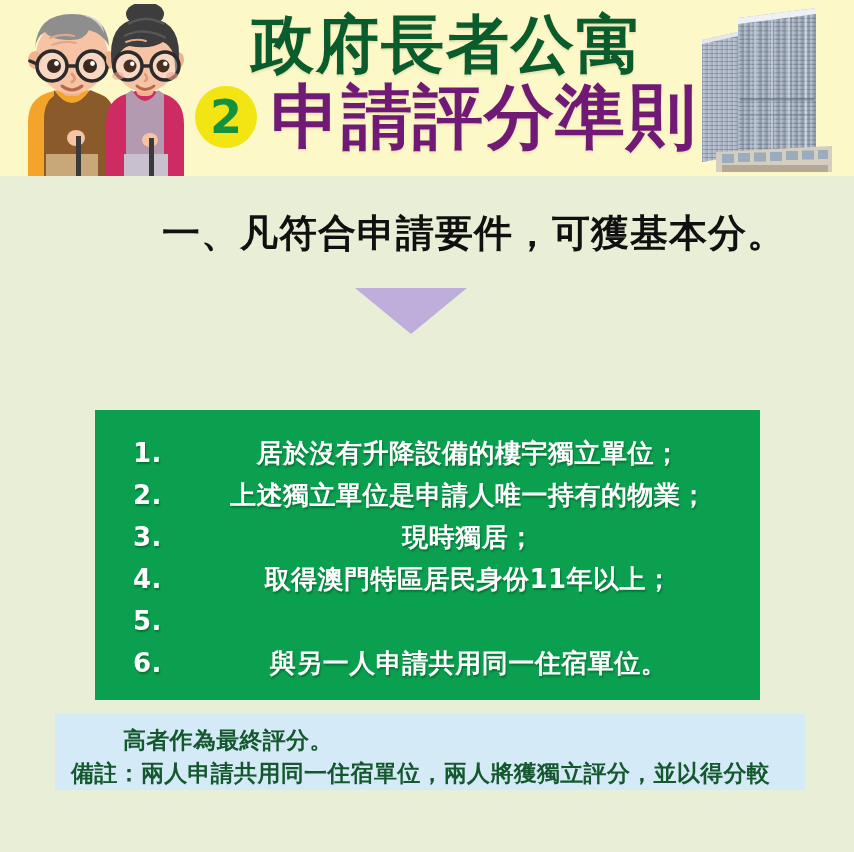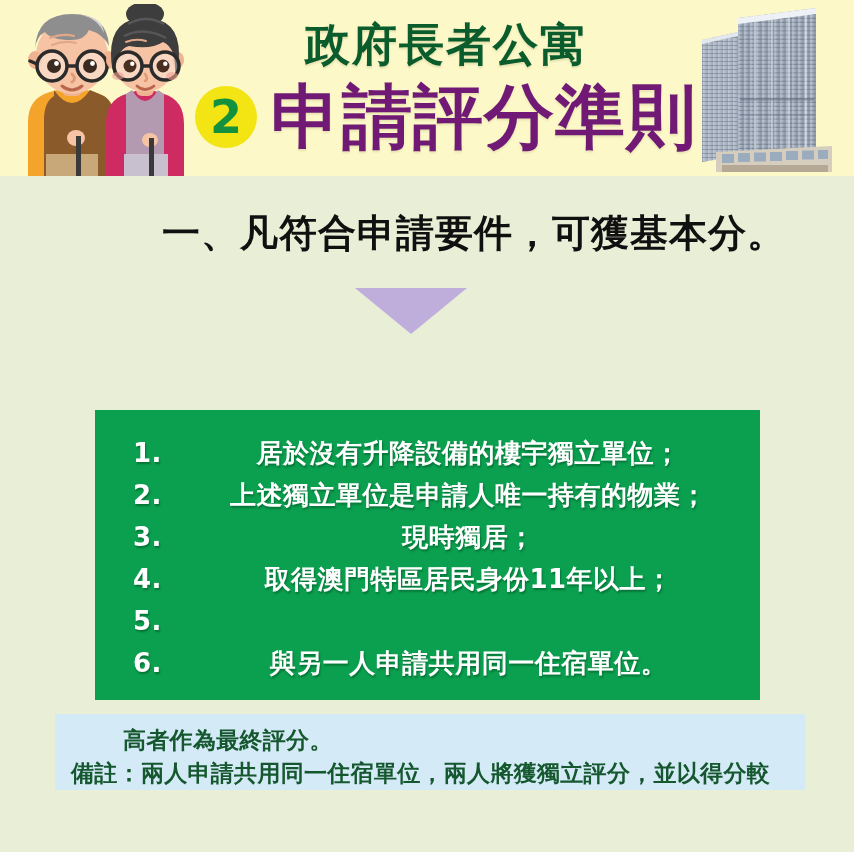--- a/index.html
+++ b/index.html
@@ -46,21 +46,21 @@
     left: 196px;
     top: 6px;
     width: 500px;
     height: 166px;
   }
   .title-line1 {
     position: absolute;
     left: 0; top: 2px;
     width: 500px;
     text-align: center;
-    font-size: 45px;
+    font-size: 63px;
     line-height: 74px;
     font-weight: bold;
     color: #0a5c2c;
     letter-spacing: 2px;
     white-space: nowrap;
     text-shadow: 0 2px 2px rgba(120,120,60,.18);
   }
   .title-row2 {
     position: absolute;
     left: 0; top: 78px;

